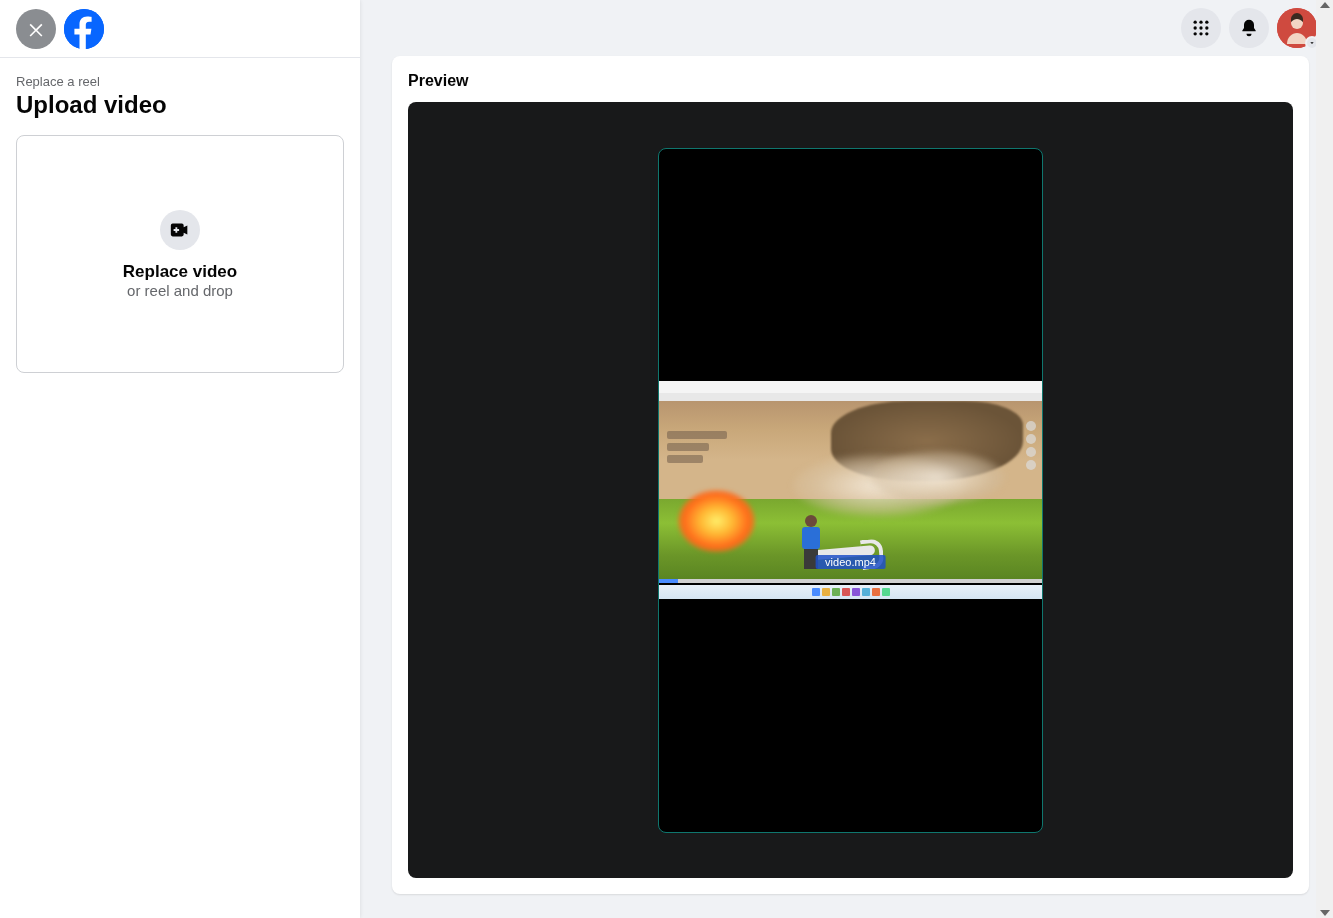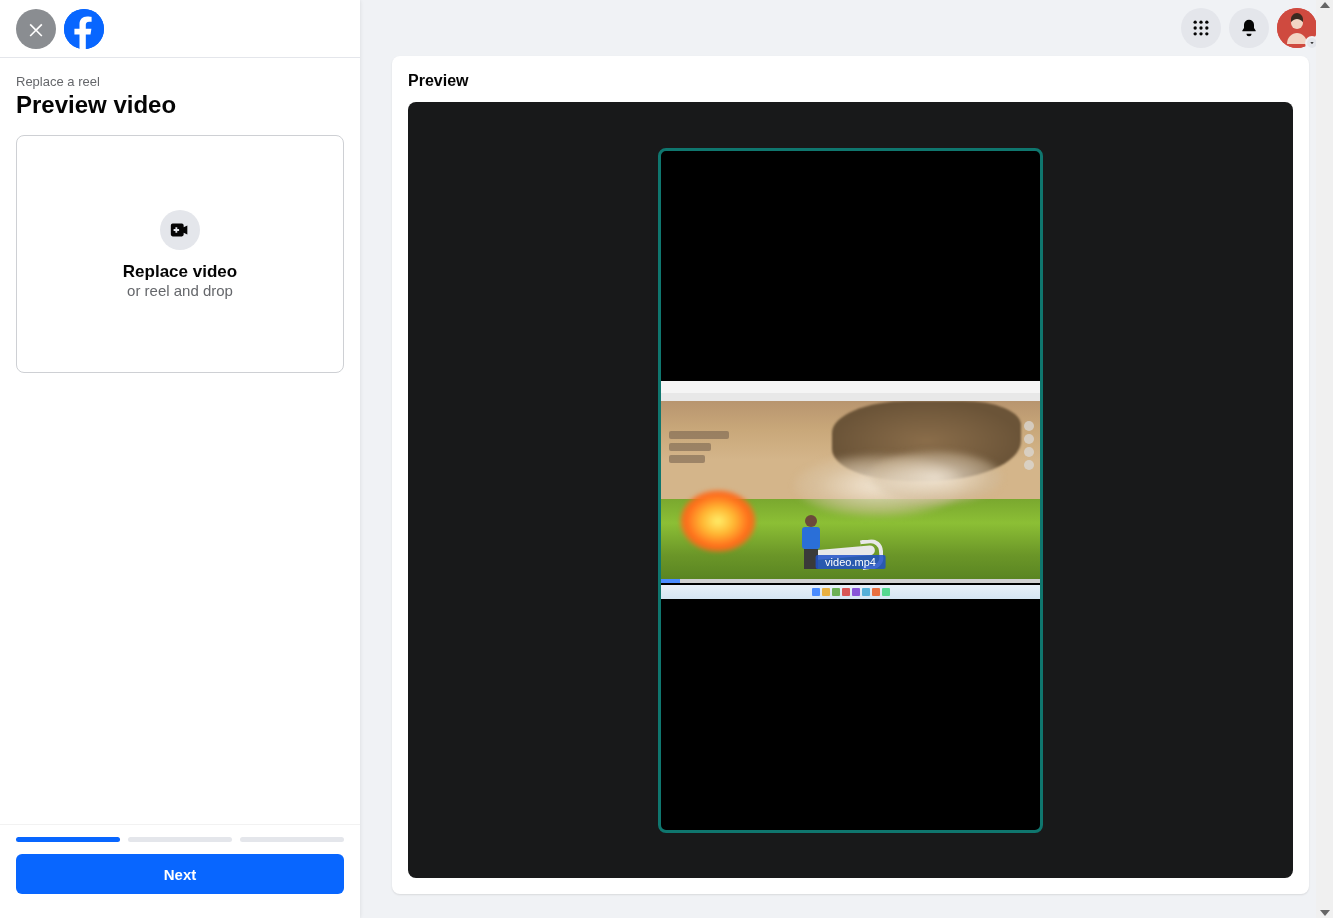--- a/index.html
+++ b/index.html
@@ -32,21 +32,21 @@
     
     .main { flex: 1; display: flex; flex-direction: column; padding-left: 8px; }
     .top-header { height: 56px; display: flex; justify-content: flex-end; align-items: center; padding: 0 16px; gap: 8px; }
     .round-btn { width: 40px; height: 40px; border-radius: 50%; background: #e4e6eb; display: flex; align-items: center; justify-content: center; cursor: pointer; }
     .profile-btn { width: 40px; height: 40px; border-radius: 50%; background: #d9534f; cursor: pointer; position: relative; overflow: visible; }
     .profile-badge { position: absolute; bottom: -2px; right: -2px; width: 14px; height: 14px; border-radius: 50%; background: #e4e6eb; border: 2px solid #f0f2f5; display: flex; align-items: center; justify-content: center; }
     
     .preview-card { margin: 0 24px 24px 24px; background: #fff; border-radius: 8px; box-shadow: 0 1px 2px rgba(0,0,0,0.1); padding: 16px; flex: 1; display: flex; flex-direction: column; }
     .preview-title { font-size: 16px; font-weight: 700; color: #050505; margin-bottom: 12px; }
     .preview-stage { flex: 1; background: #18191a; border-radius: 8px; display: flex; align-items: center; justify-content: center; overflow: hidden; }
-    .preview-phone { width: 385px; height: 685px; border: 3px solid #0f766e; border-radius: 8px; background: #000; display: flex; align-items: center; justify-content: center; position: relative; }
+    .preview-phone { width: 385px; height: 685px; border: 1px solid #0f766e; border-radius: 8px; background: #000; display: flex; align-items: center; justify-content: center; position: relative; }
     
     .video-thumb { width: 100%; height: 218px; background: #000; position: relative; }
     .vt-titlebar { height: 12px; background: #f5f5f5; }
     .vt-menubar { height: 8px; background: #e8e8e8; }
     .vt-game { position: absolute; top: 20px; left: 0; right: 0; height: 178px; overflow: hidden; }
     .sky { position: absolute; top: 0; left: 0; right: 0; height: 55%; background: linear-gradient(180deg, #b8956f 0%, #c9a87a 30%, #d4b58a 60%); }
     .rock { position: absolute; top: 0; right: 5%; width: 50%; height: 45%; background: radial-gradient(ellipse at center, #8a6d4a 0%, #6b5438 70%); border-radius: 40% 30% 50% 40%; filter: blur(1px); }
     .smoke { position: absolute; top: 30%; left: 35%; width: 45%; height: 35%; background: radial-gradient(ellipse, rgba(245,235,220,0.9) 0%, rgba(220,200,170,0.6) 50%, transparent 80%); border-radius: 50%; filter: blur(3px); }
     .smoke2 { position: absolute; top: 28%; left: 55%; width: 35%; height: 30%; background: radial-gradient(ellipse, rgba(245,235,220,0.85) 0%, rgba(210,190,160,0.5) 60%, transparent 85%); border-radius: 50%; filter: blur(3px); }
     .fire { position: absolute; top: 50%; left: 5%; width: 20%; height: 35%; background: radial-gradient(ellipse, #ffef6a 0%, #ffb733 30%, #ff6a1a 60%, transparent 85%); border-radius: 50%; filter: blur(2px); }
@@ -87,41 +87,33 @@
       <div class="fb-logo">
         <svg width="40" height="40" viewBox="0 0 40 40">
             <circle cx="20" cy="20" r="20" fill="#0866ff"></circle>
             <path fill="#fff" d="M26.5 25.5l.9-5.8h-5.6v-3.8c0-1.6.8-3.1 3.3-3.1h2.5V7.9s-2.3-.4-4.5-.4c-4.6 0-7.6 2.8-7.6 7.8v4.4h-5.1v5.8h5.1V40h6.3V25.5h4.7z"></path>
           </svg>
       </div>
     </div>
 
     <div class="sidebar-content">
       <div class="breadcrumb">Replace a reel</div>
-      <h1 class="page-title">Preview video</h1>
+      <h1 class="page-title">Upload video</h1>
 
       <div class="upload-box">
         <div class="upload-icon-circle">
           <svg width="22" height="22" viewBox="0 0 24 24" fill="#050505">
             <path d="M4 5h10a2 2 0 012 2v2l4-2v10l-4-2v2a2 2 0 01-2 2H4a2 2 0 01-2-2V7a2 2 0 012-2zm5 4H7v2H5v2h2v2h2v-2h2v-2H9V9z"></path>
           </svg>
         </div>
         <div class="upload-title">Replace video</div>
         <div class="upload-subtitle">or reel and drop</div>
       </div>
     </div>
 
-    <div class="sidebar-footer">
-      <div class="progress-dots">
-        <div class="progress-seg active"></div>
-        <div class="progress-seg"></div>
-        <div class="progress-seg"></div>
-      </div>
-      <button class="next-btn">Next</button>
-    </div>
   </aside>
 
   <main class="main">
     <div class="top-header">
       <div class="round-btn">
         <svg width="20" height="20" viewBox="0 0 24 24" fill="#050505">
             <circle cx="5" cy="5" r="2"></circle>
             <circle cx="12" cy="5" r="2"></circle>
             <circle cx="19" cy="5" r="2"></circle>
             <circle cx="5" cy="12" r="2"></circle>

